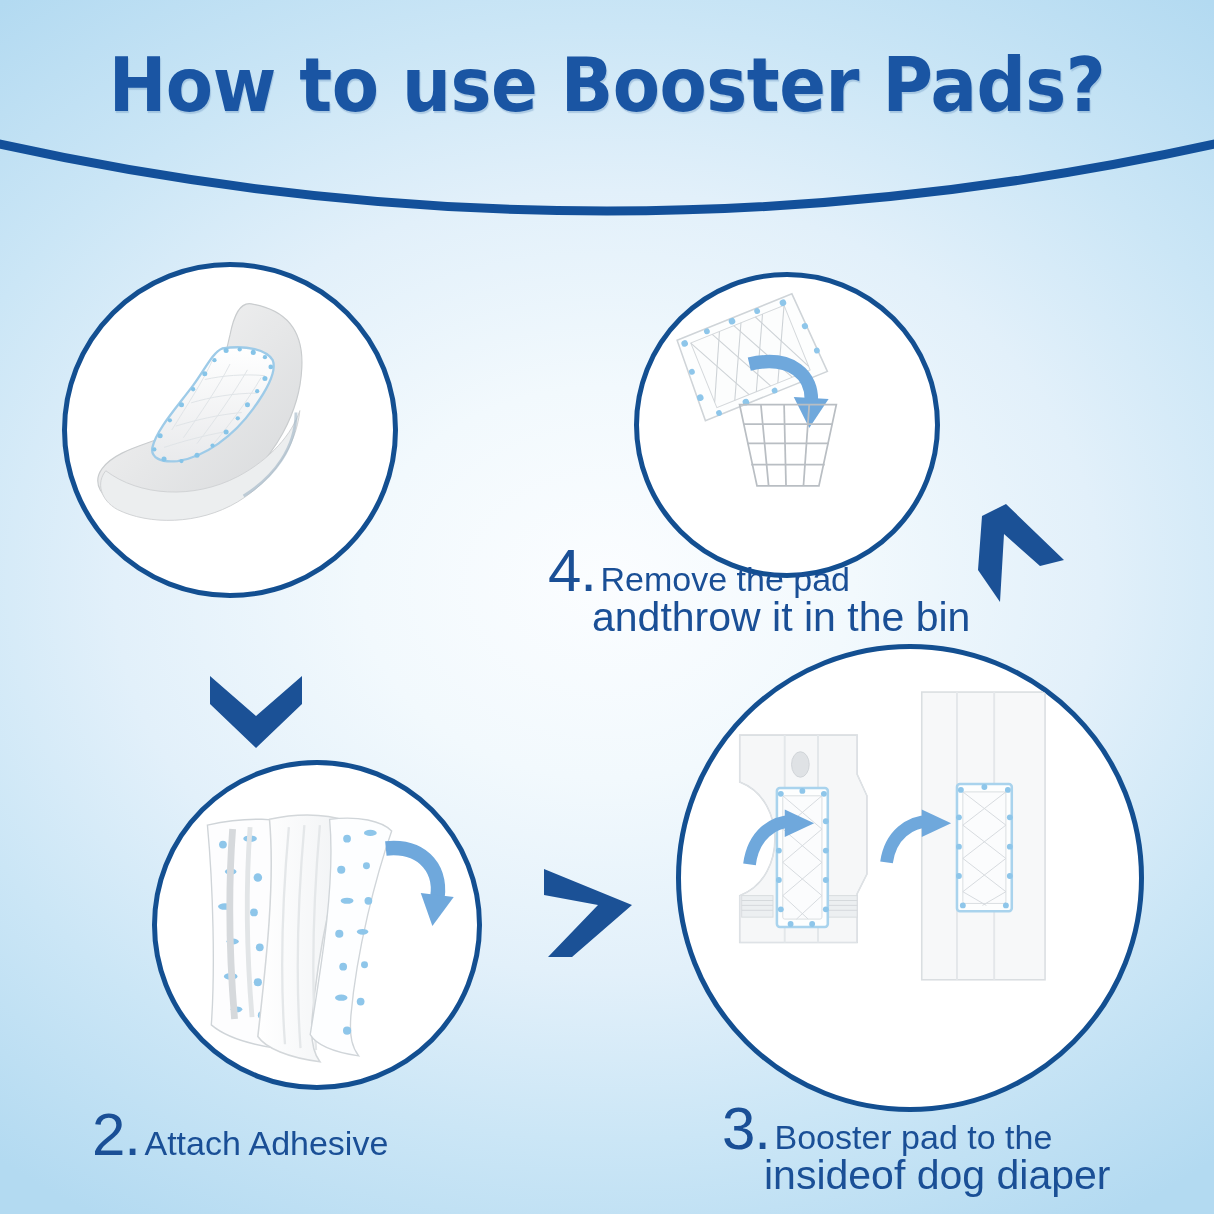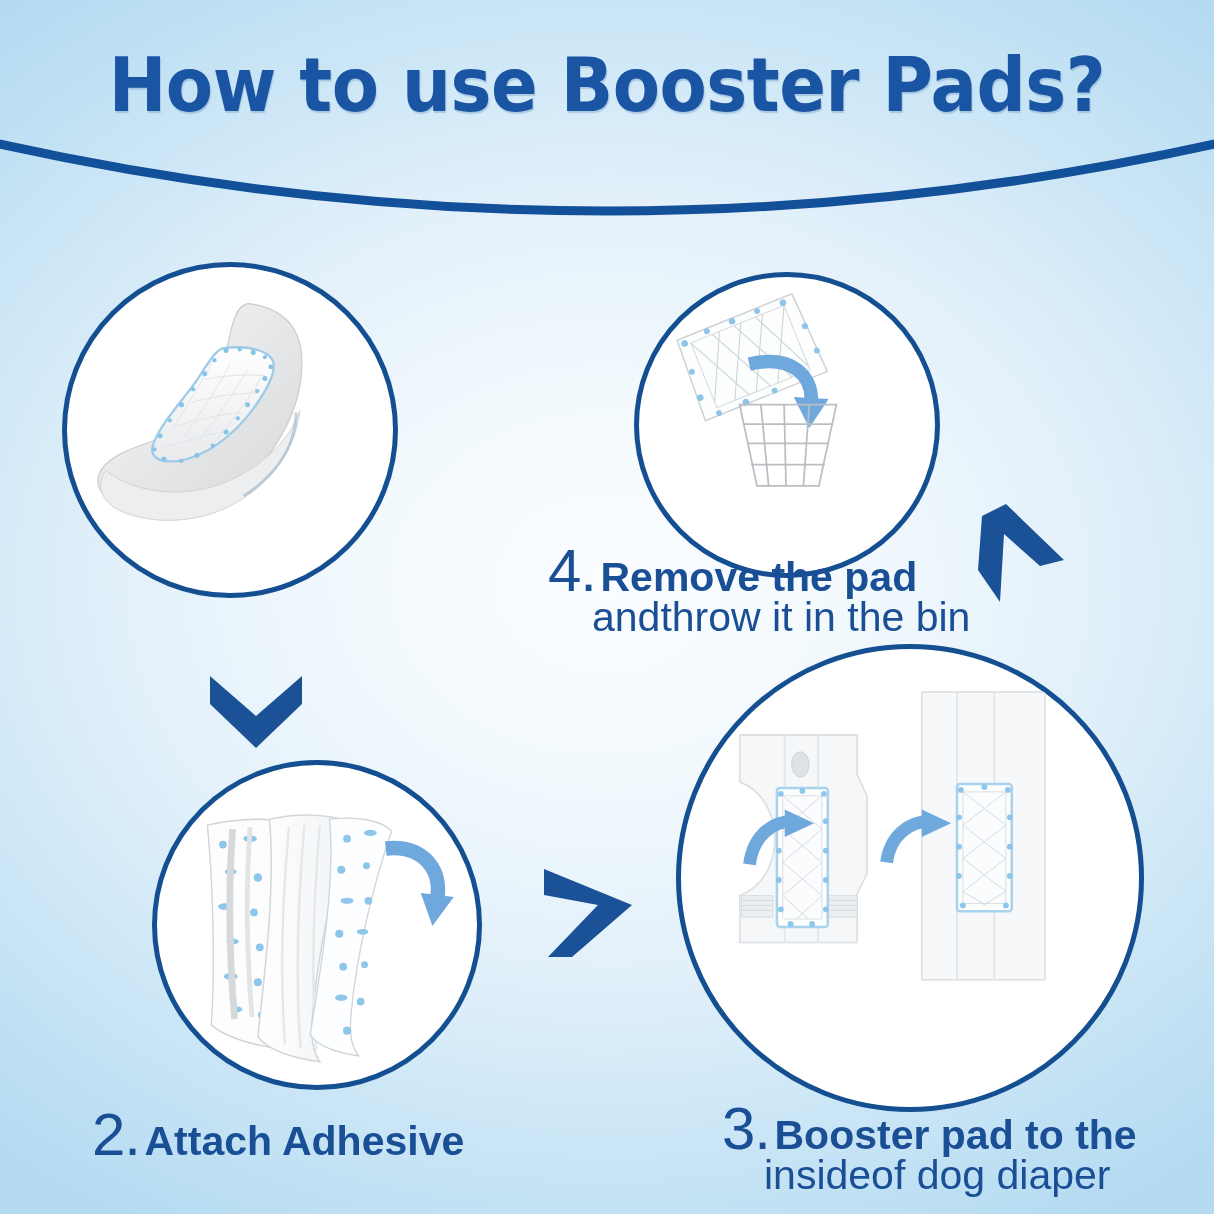--- a/index.html
+++ b/index.html
@@ -52,21 +52,21 @@
     position:absolute;
     color:#1a4f96;
     font-family:"Liberation Sans", sans-serif;
     line-height:1.04;
     white-space:nowrap;
   }
   .cap .num{
     font-size:60px;font-weight:400;letter-spacing:-1px;
     vertical-align:baseline;
   }
-  .cap .txt{font-size:41px;font-weight:700;}
+  .cap .txt{font-size:34px;font-weight:400;}
   .cap .txt2{font-size:41px;font-weight:400;display:block;}
 
   .cap1{left:48px;top:592px;}
   .cap4{left:548px;top:540px;}
   .cap2{left:92px;top:1104px;}
   .cap3{left:722px;top:1098px;}
   .cap4 .l2{margin-left:44px;display:block;margin-top:-6px;}
   .cap3 .l2{margin-left:42px;display:block;margin-top:-6px;}
 
   

